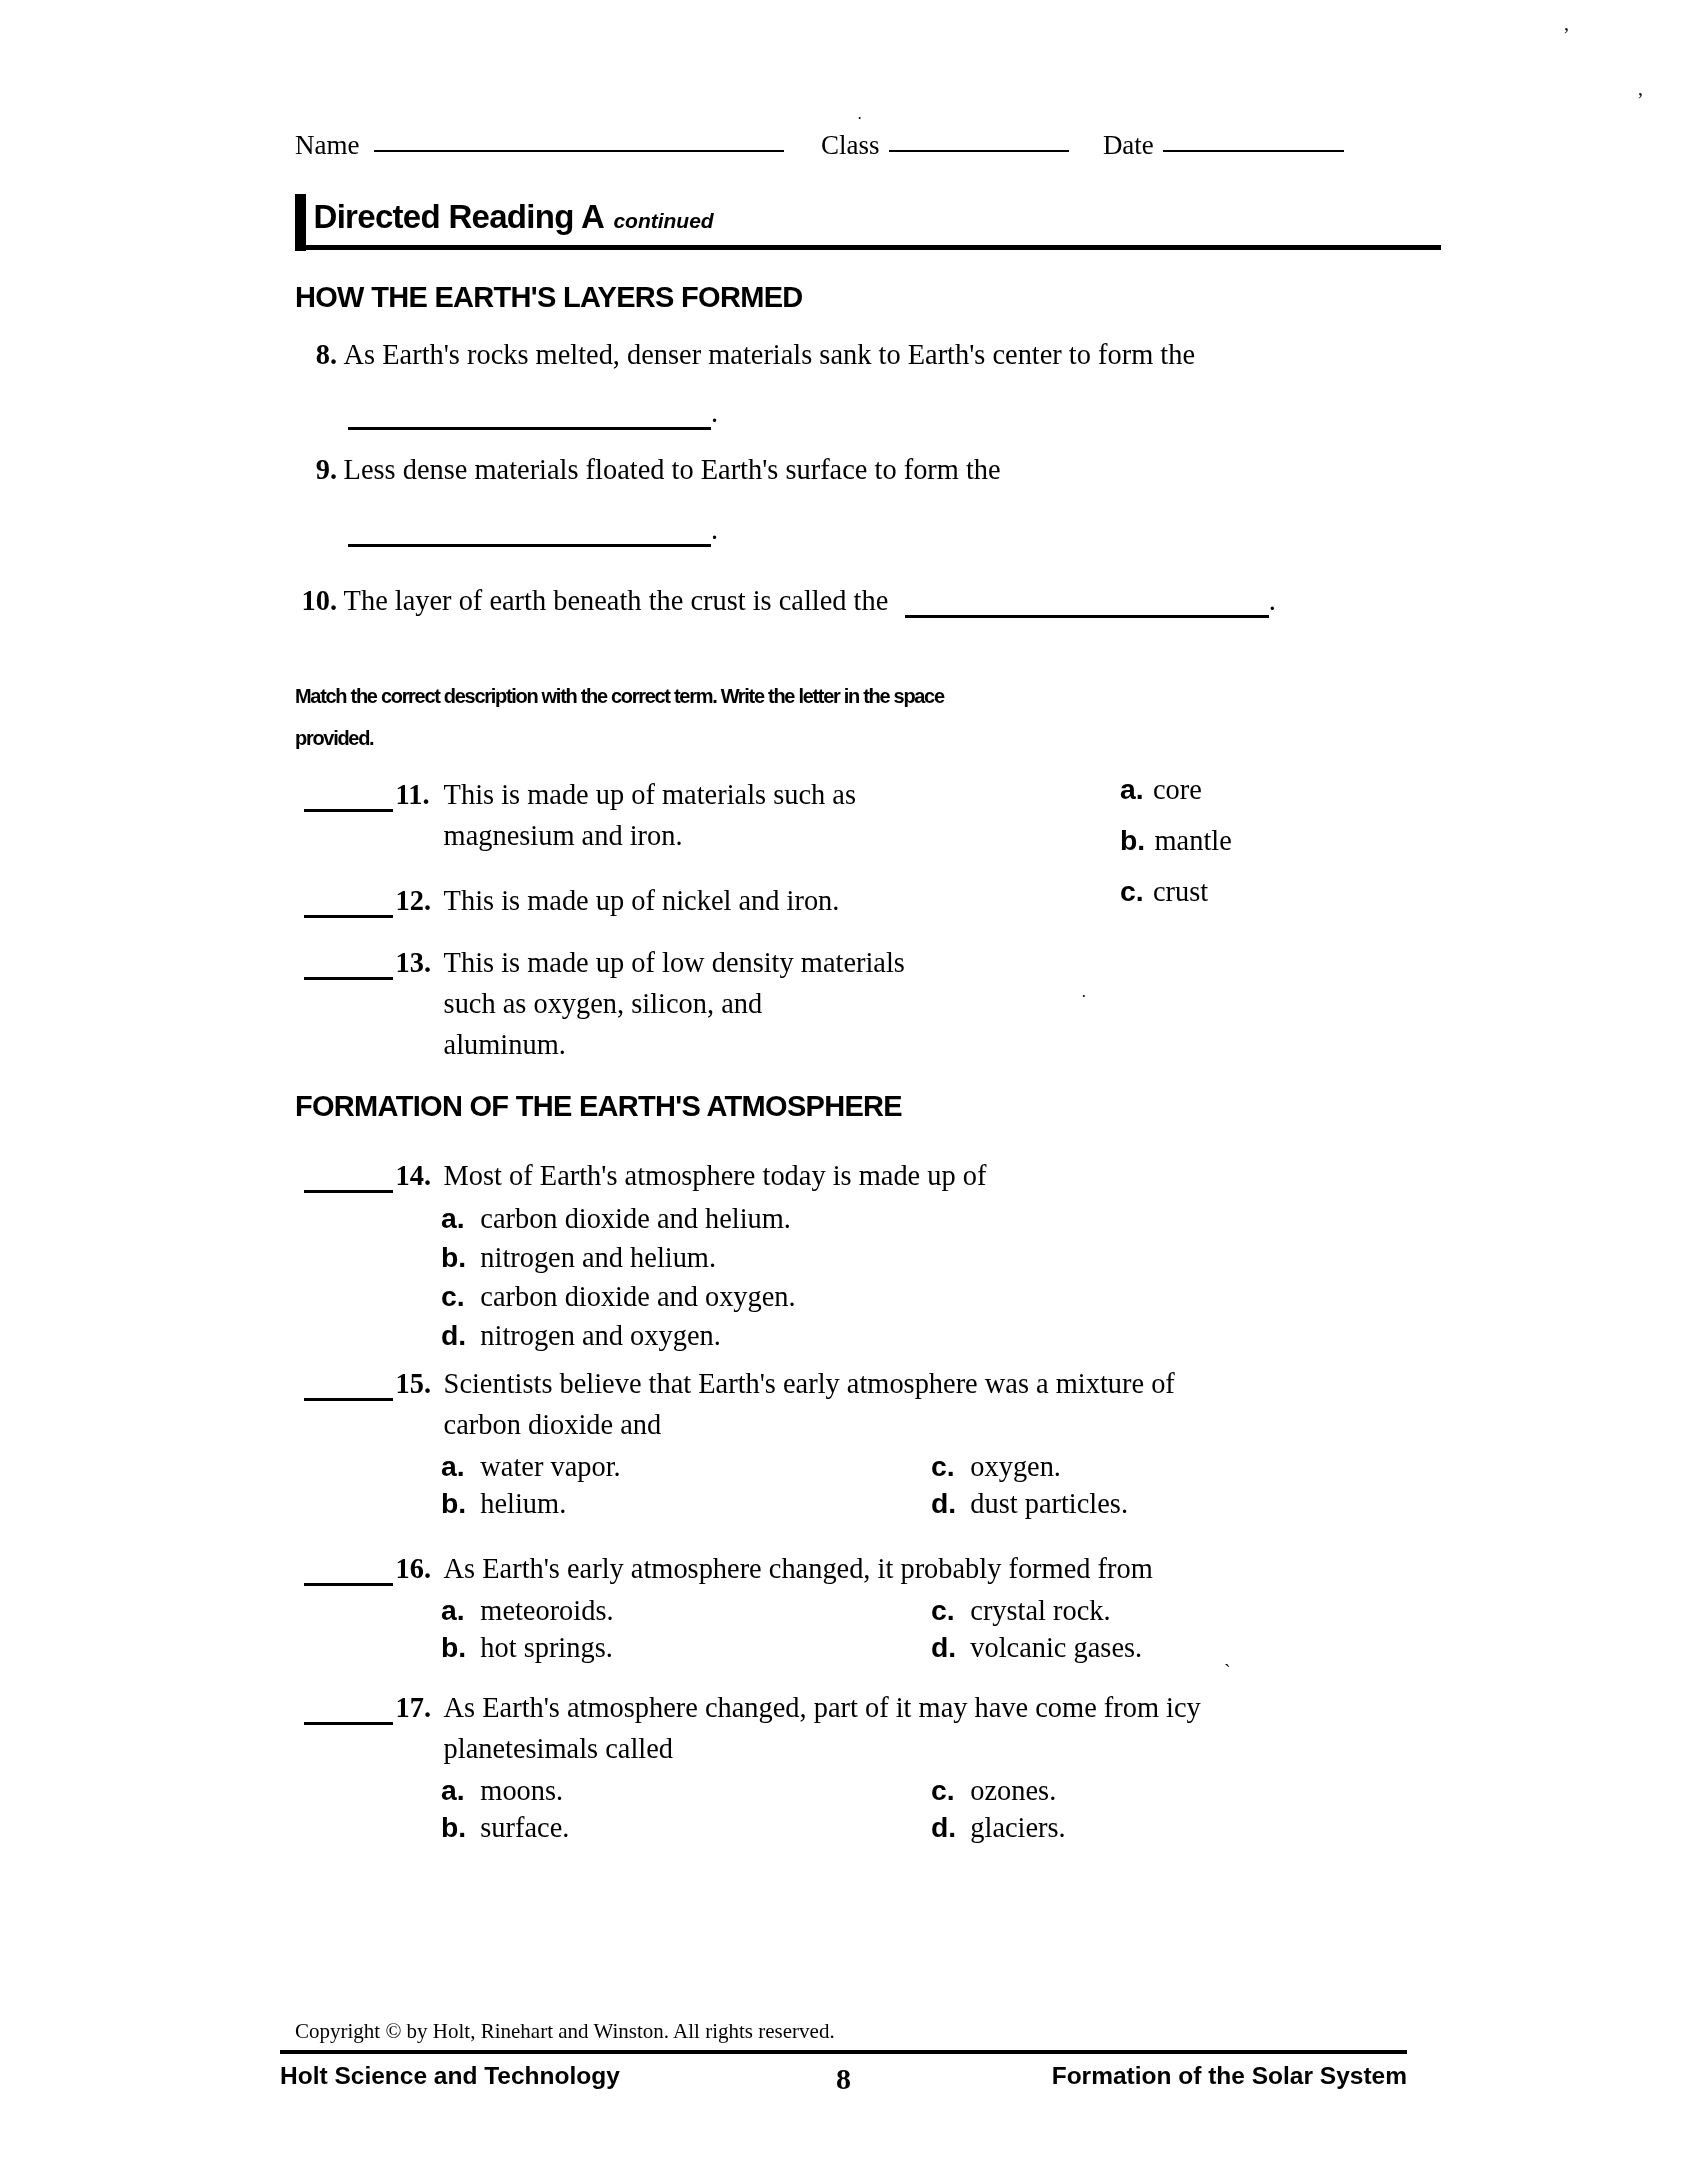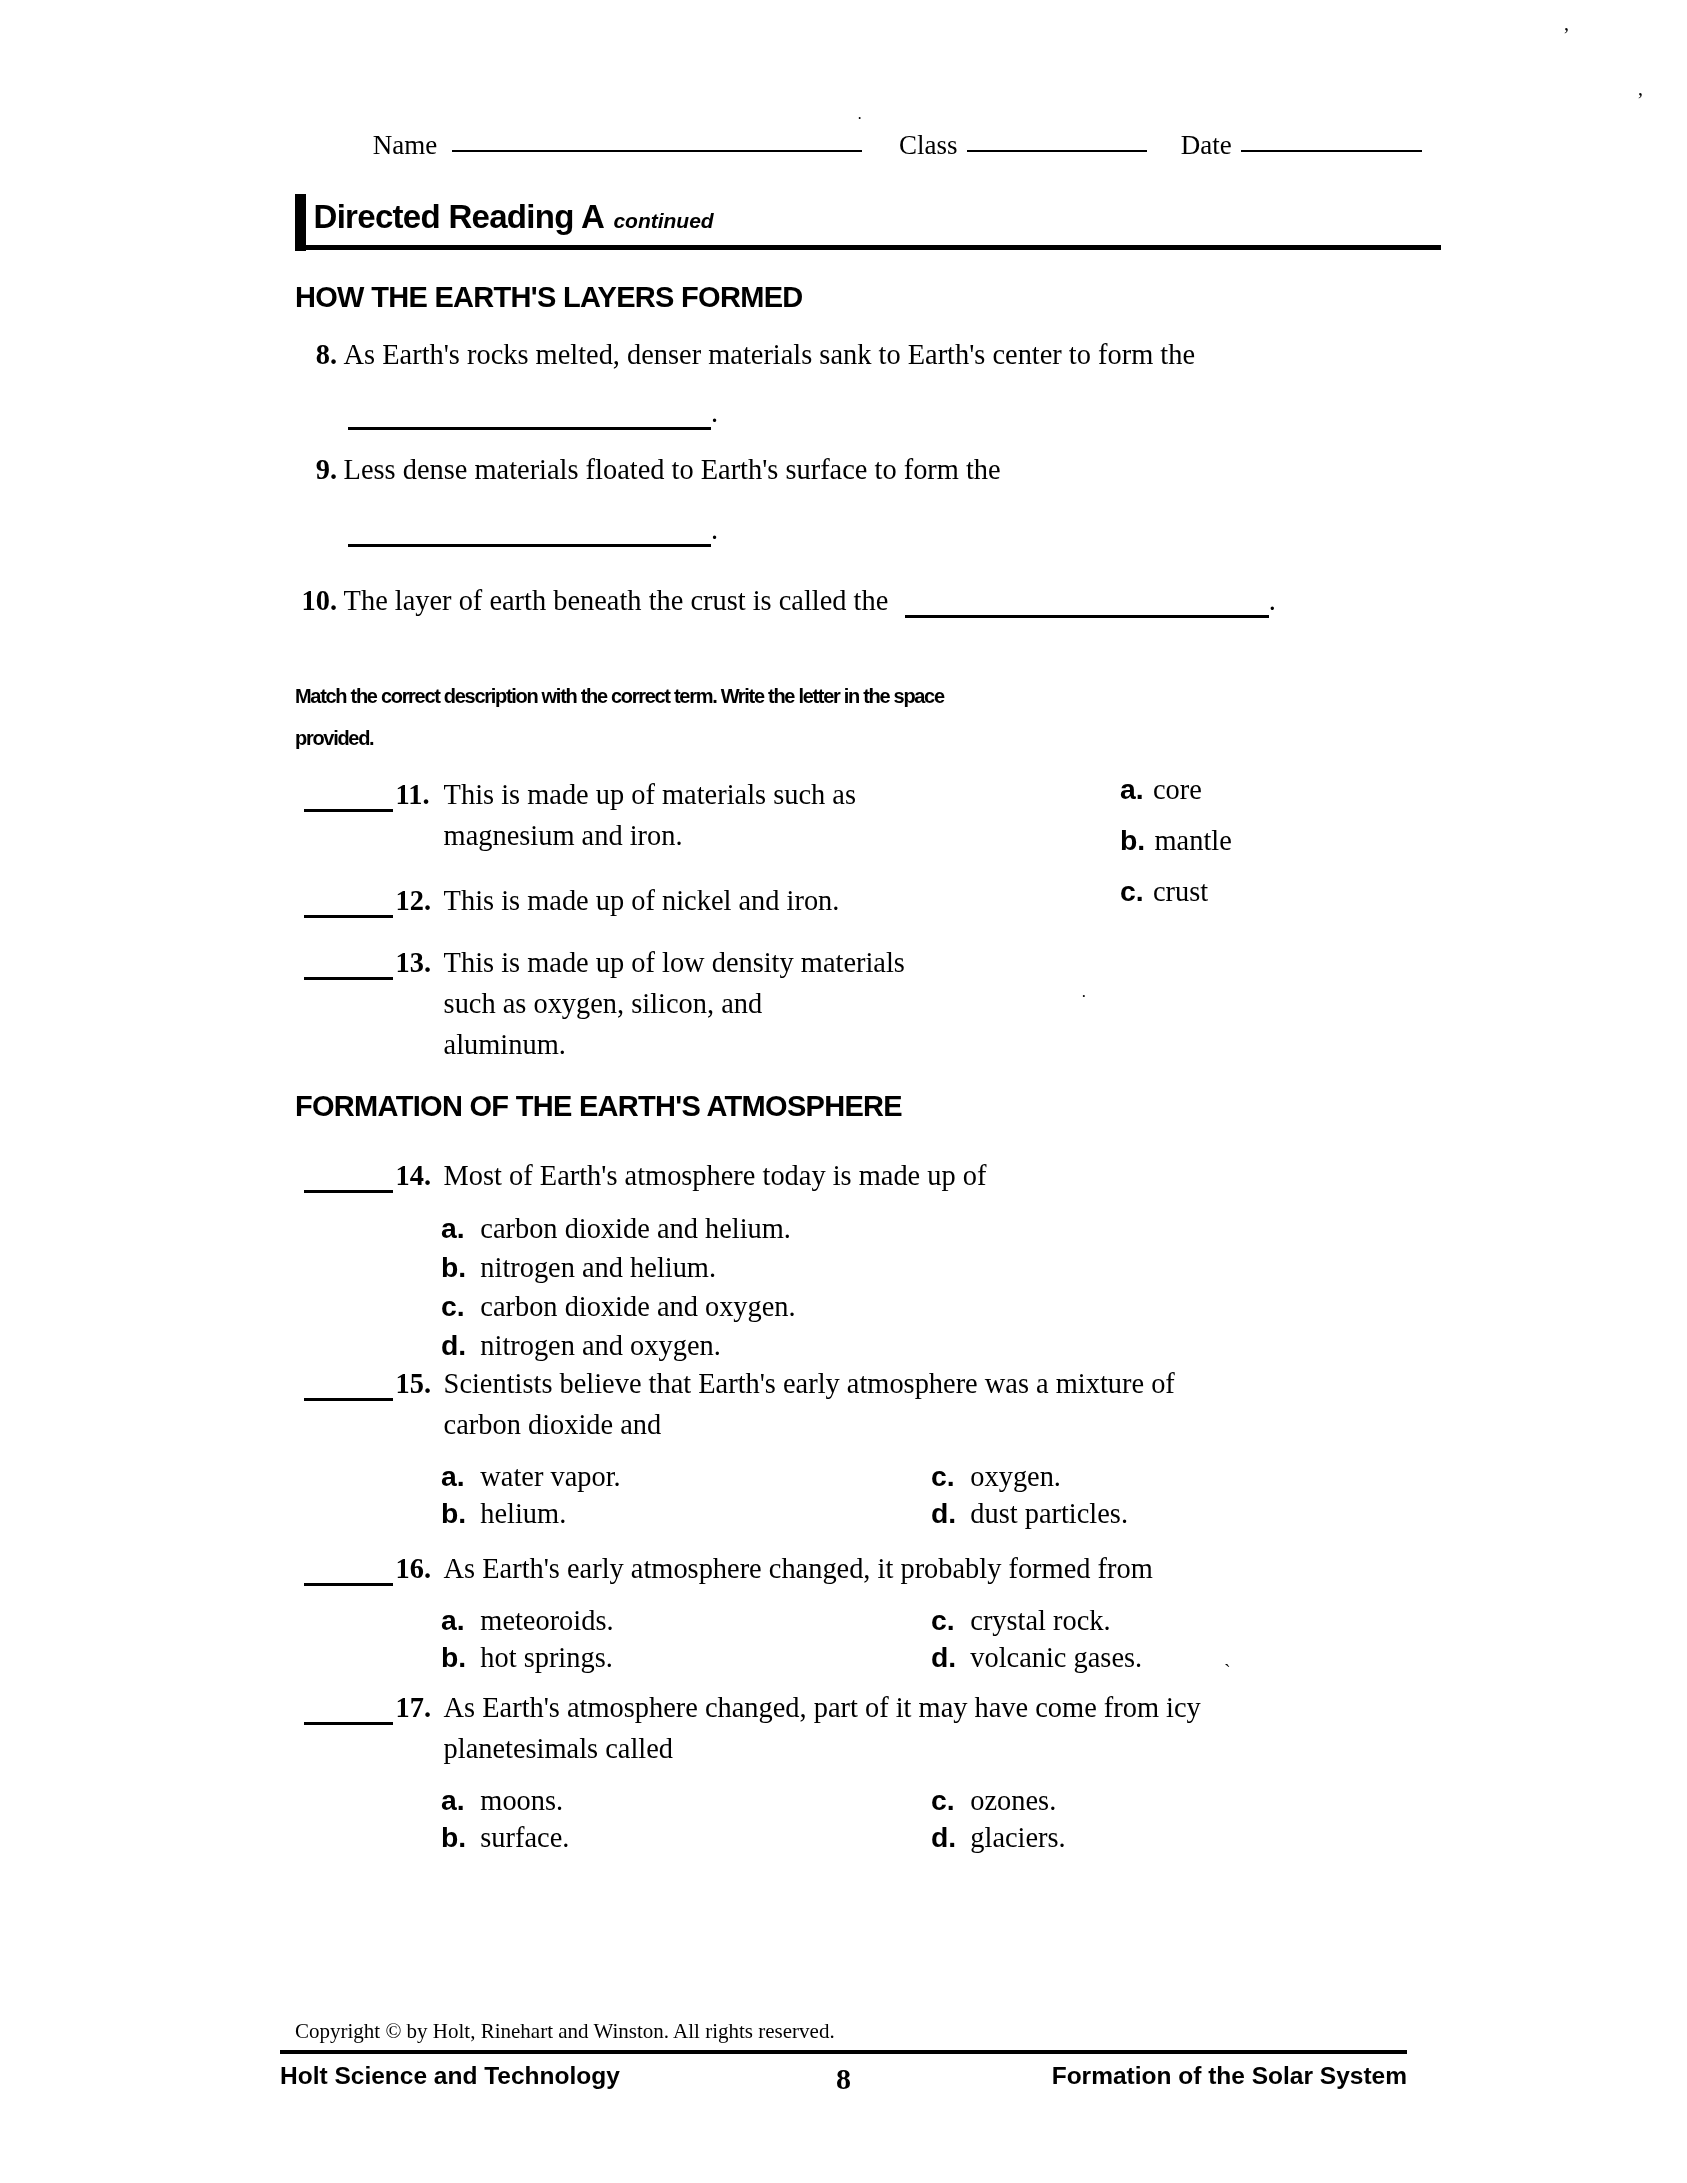--- a/index.html
+++ b/index.html
@@ -12,21 +12,20 @@
     font-size:28.4px;
     overflow:hidden;
   }
   .abs{position:absolute;}
   .content-left{left:295px;}
   
   .header-row{
     left:295px;top:130px;width:1127px;
     display:flex;align-items:baseline;
     font-size:27px;
-    justify-content:flex-end;
   }
   .hline{
     display:inline-block;border-bottom:2.6px solid #000;
     height:20px;
   }
   .lbl{white-space:nowrap;}
   
   .title-bar{
     left:295px;top:194px;width:1127px;
     border-bottom:5.3px solid #000;
@@ -76,21 +75,21 @@
   }
   .q-text{white-space:nowrap;}
   .q-text .tline{display:block;}
   .terms{left:1120px;top:774px;line-height:30px;}
   .term-row{margin-bottom:20px;white-space:nowrap;}
   .t-letter,.opt-letter{
     font-family:"Liberation Sans", sans-serif;font-weight:700;
     display:inline-block;margin-right:9.3px;
   }
   .opt-letter{width:30px;}
-  .q-options{margin-top:13px;padding-left:146px;}
+  .q-options{margin-top:3px;padding-left:146px;}
   .opt-row{line-height:38px;white-space:nowrap;}
   .opt-row.two{display:grid;grid-template-columns:490px auto;line-height:36px;}
   .opt{white-space:nowrap;}
   
   .copyright{left:295px;top:2019px;font-size:21px;}
   .footer-row{
     left:280px;top:2050px;width:1127px;
     border-top:4px solid #000;
     padding-top:8px;
     display:flex;justify-content:space-between;align-items:baseline;

